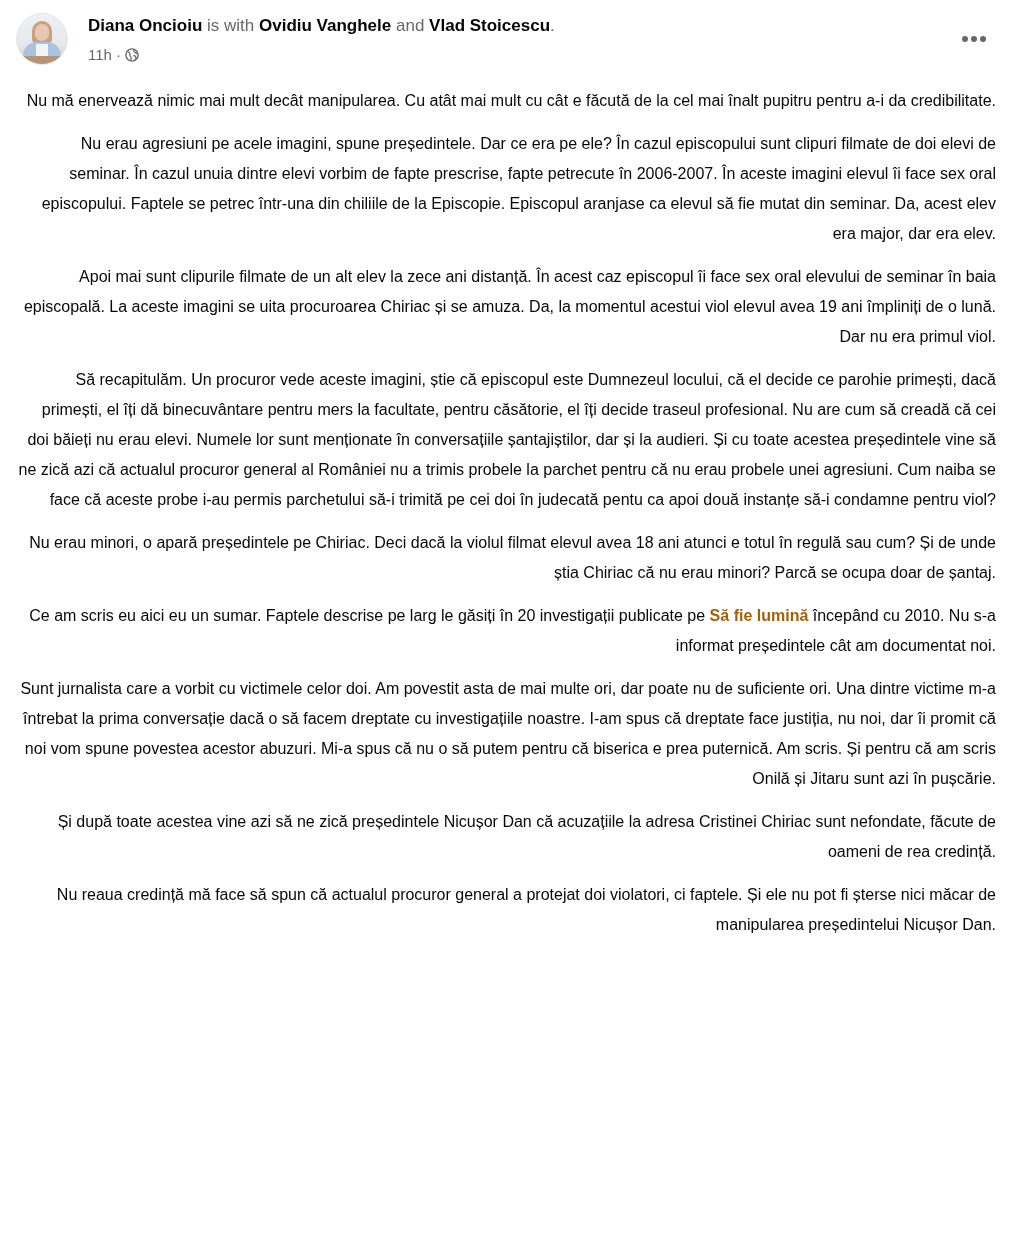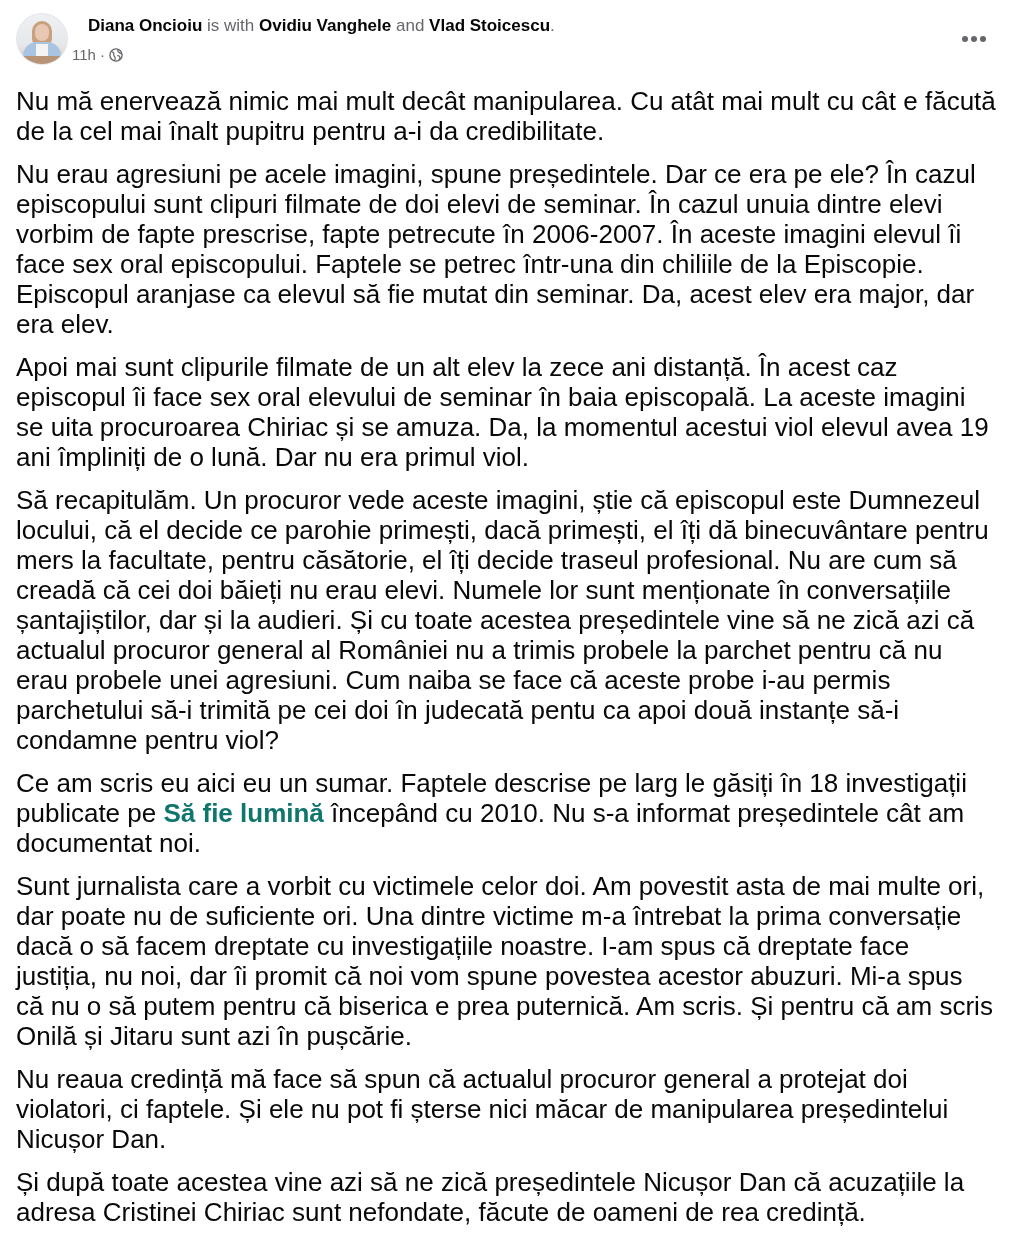--- a/index.html
+++ b/index.html
@@ -9,26 +9,26 @@
   .avatar { position:absolute; left:16px; top:13px; width:50px; height:50px; border-radius:50%; overflow:hidden; background:#e8ebef; border:1px solid #e4e6eb; }
   .avatar .bg { position:absolute; inset:0; background:linear-gradient(180deg,#eef0f2 0%,#e6e9ec 60%,#d9c7b6 100%); }
   .avatar .hair { position:absolute; left:15px; top:7px; width:20px; height:24px; border-radius:10px 10px 6px 6px; background:#c9a27d; }
   .avatar .face { position:absolute; left:18px; top:10px; width:14px; height:17px; border-radius:7px; background:#e9c8b3; }
   .avatar .shirt { position:absolute; left:6px; top:28px; width:38px; height:18px; border-radius:14px 14px 2px 2px; background:#a9c3e2; }
   .avatar .inner { position:absolute; left:19px; top:30px; width:12px; height:14px; background:#f4f4f4; }
   .avatar .table { position:absolute; left:0; top:42px; width:50px; height:8px; background:#b89476; }
   .headline { position:absolute; left:88px; top:15px; font-size:17px; line-height:22px; white-space:nowrap; }
   .headline .name { font-weight:bold; color:#050505; cursor:pointer; }
   .headline .muted { color:#65676b; }
-  .meta { position:absolute; left:72px; top:46px; font-size:15px; color:#65676b; line-height:18px; display:flex; align-items:center; }
+  .meta { position:absolute; left:88px; top:46px; font-size:15px; color:#65676b; line-height:18px; display:flex; align-items:center; }
   .meta .dot { margin:0 4px; }
   .globe { display:inline-block; width:14px; height:14px; }
   .more { position:absolute; left:952px; top:24px; width:44px; height:30px; display:flex; align-items:center; justify-content:center; gap:3px; cursor:pointer; }
   .more span { width:6px; height:6px; border-radius:50%; background:#65676b; display:block; }
-  .body { position:absolute; left:16px; top:86px; width:980px; font-size:26px; line-height:30px; color:#080809; }
+  .body { position:absolute; left:16px; top:86px; width:980px; font-size:16px; line-height:30px; color:#080809;text-align:right; }
   .body p { margin:0 0 13px 0; }
   .link { color:#385898; font-weight:bold; cursor:pointer; color:#216fdb; }
 </style>
 </head>
 <body>
 
 <div class="post">
   <div class="header">
     <div class="avatar">
       <div class="bg"></div>
@@ -60,18 +60,19 @@
         <span></span>
         <span></span>
       </div>
   </div>
 
   <div class="body">
     <p>Nu mă enervează nimic mai mult decât manipularea. Cu atât mai mult cu cât e făcută de la cel mai înalt pupitru pentru a-i da credibilitate.</p>
     <p>Nu erau agresiuni pe acele imagini, spune președintele. Dar ce era pe ele? În cazul episcopului sunt clipuri filmate de doi elevi de seminar. În cazul unuia dintre elevi vorbim de fapte prescrise, fapte petrecute în 2006-2007. În aceste imagini elevul îi face sex oral episcopului. Faptele se petrec într-una din chiliile de la Episcopie. Episcopul aranjase ca elevul să fie mutat din seminar. Da, acest elev era major, dar era elev.</p>
     <p>Apoi mai sunt clipurile filmate de un alt elev la zece ani distanță. În acest caz episcopul îi face sex oral elevului de seminar în baia episcopală. La aceste imagini se uita procuroarea Chiriac și se amuza. Da, la momentul acestui viol elevul avea 19 ani împliniți de o lună. Dar nu era primul viol.</p>
     <p>Să recapitulăm. Un procuror vede aceste imagini, știe că episcopul este Dumnezeul locului, că el decide ce parohie primești, dacă primești, el îți dă binecuvântare pentru mers la facultate, pentru căsătorie, el îți decide traseul profesional. Nu are cum să creadă că cei doi băieți nu erau elevi. Numele lor sunt menționate în conversațiile șantajiștilor, dar și la audieri. Și cu toate acestea președintele vine să ne zică azi că actualul procuror general al României nu a trimis probele la parchet pentru că nu erau probele unei agresiuni. Cum naiba se face că aceste probe i-au permis parchetului să-i trimită pe cei doi în judecată pentu ca apoi două instanțe să-i condamne pentru viol?</p>
-    <p><span>Ce am scris eu aici eu un sumar. Faptele descrise pe larg le găsiți în 18 investigații publicate pe </span><span class="link" style="color: #0f766e;">Să fie lumină</span><span> începând cu 2010. Nu s-a informat președintele cât am documentat noi.</span></p>
+    <p>Nu erau minori, o apară președintele pe Chiriac. Deci dacă la violul filmat elevul avea 18 ani atunci e totul în regulă sau cum? Și de unde știa Chiriac că nu erau minori? Parcă se ocupa doar de șantaj.</p>
+    <p><span>Ce am scris eu aici eu un sumar. Faptele descrise pe larg le găsiți în 20 investigații publicate pe </span><span class="link" style="color: #a16207;">Să fie lumină</span><span> începând cu 2010. Nu s-a informat președintele cât am documentat noi.</span></p>
     <p>Sunt jurnalista care a vorbit cu victimele celor doi. Am povestit asta de mai multe ori, dar poate nu de suficiente ori. Una dintre victime m-a întrebat la prima conversație dacă o să facem dreptate cu investigațiile noastre. I-am spus că dreptate face justiția, nu noi, dar îi promit că noi vom spune povestea acestor abuzuri. Mi-a spus că nu o să putem pentru că biserica e prea puternică. Am scris. Și pentru că am scris Onilă și Jitaru sunt azi în pușcărie.</p>
+    <p>Și după toate acestea vine azi să ne zică președintele Nicușor Dan că acuzațiile la adresa Cristinei Chiriac sunt nefondate, făcute de oameni de rea credință.</p>
     <p>Nu reaua credință mă face să spun că actualul procuror general a protejat doi violatori, ci faptele. Și ele nu pot fi șterse nici măcar de manipularea președintelui Nicușor Dan.</p>
-    <p>Și după toate acestea vine azi să ne zică președintele Nicușor Dan că acuzațiile la adresa Cristinei Chiriac sunt nefondate, făcute de oameni de rea credință.</p>
   </div>
 </div>
 
 </body></html>

